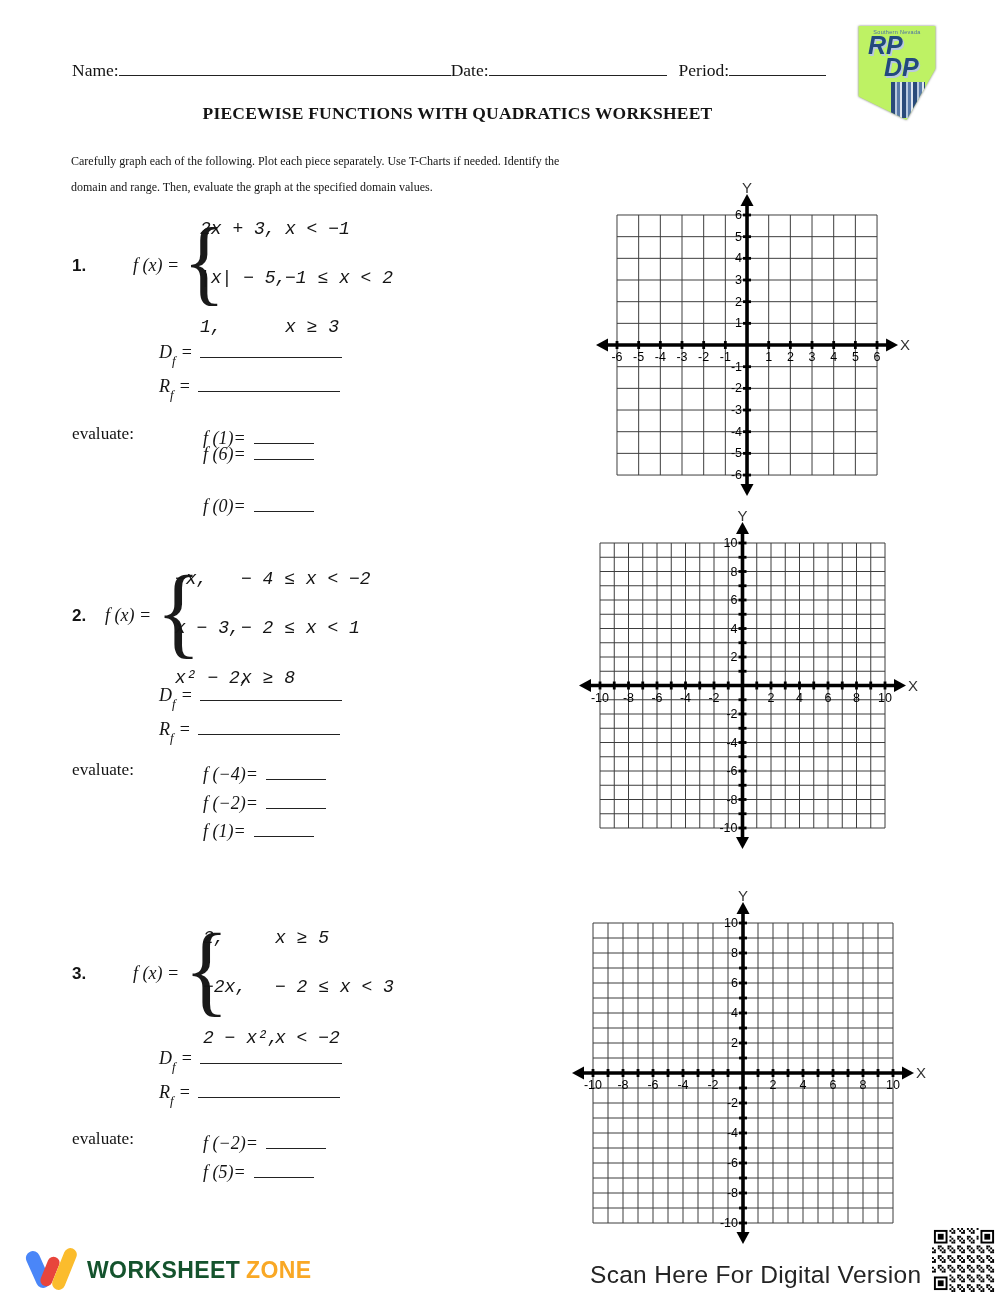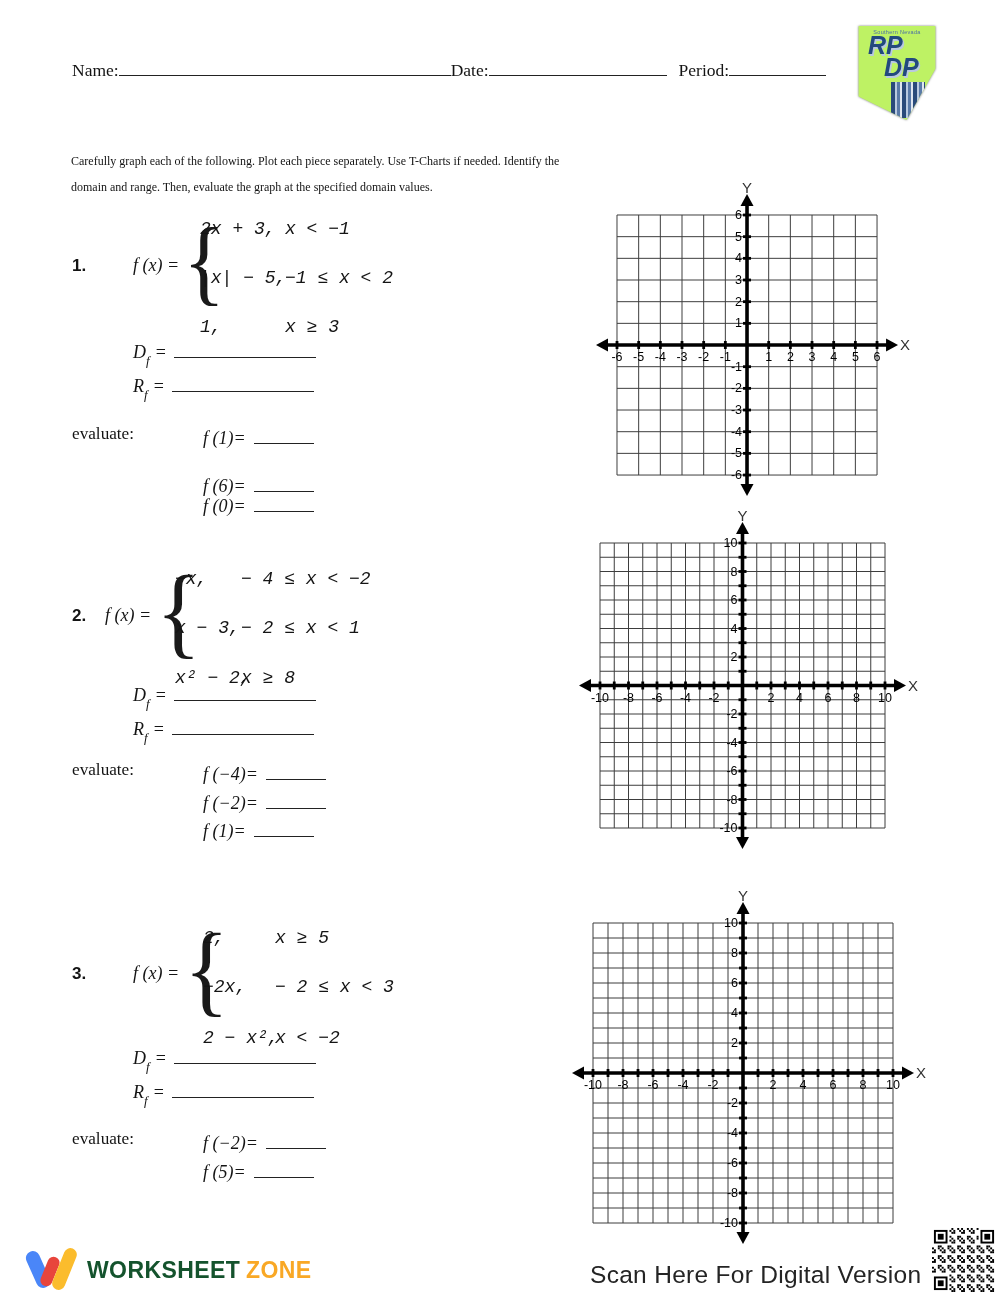--- a/index.html
+++ b/index.html
@@ -23,21 +23,21 @@
 
   
   .problem{position:absolute;left:72px;width:400px;font-size:18px;}
   .problem .abs{position:absolute;}
   .p-num{font-family:"Liberation Sans",sans-serif;font-weight:bold;font-size:17px;font-style:normal;}
   .math{font-style:italic;font-family:"Liberation Serif",serif;}
   .p-brace{font-size:88px;font-weight:400;line-height:1;transform:scaleY(1.08);
            transform-origin:top center;font-style:normal;color:#1a1a1a;}
   .pieces{display:grid;grid-template-columns:auto auto;row-gap:16px;font-family:Liberation Mono, monospace;}
   .piece-expr,.piece-cond{font-style:italic;white-space:nowrap;height:33px;}
-  .dr-row{white-space:nowrap;}
+  .dr-row{white-space:nowrap;margin-left:26px;}
   .dr-sub{font-style:italic;font-size:13px;position:relative;top:3px;}
   .dr-eq{margin:0 8px 0 6px;font-style:normal;}
   .ans-blank{width:142px;}
   .eval-label{font-style:normal;font-size:17.2px;}
   .eval-row{white-space:nowrap;position:absolute;}
   .eval-blank{width:60px;margin-left:8px;}
 
   
   .grid-svg{position:absolute;}
   .grid-svg text{font-family:"Liberation Sans",sans-serif;}
@@ -88,20 +88,21 @@
 
   <div class="rpdp">
     <div class="rpdp-shape">
       <div class="rpdp-small">Southern Nevada</div>
       <div class="rpdp-word rpdp-rp">RP</div>
       <div class="rpdp-word rpdp-dp">DP</div>
       <div class="rpdp-bars"></div>
     </div>
   </div>
 
+  <div class="title">PIECEWISE FUNCTIONS WITH QUADRATICS WORKSHEET</div>
   <div class="instructions">
     <div>Carefully graph each of the following.  Plot each piece separately.  Use T-Charts if needed.  Identify the</div>
     <div>domain and range.  Then, evaluate the graph at the specified domain values.</div>
   </div>
 
   <div class="problem" style="top:212px;height:300px;">
     <div class="abs p-num" style="left:0;top:44px;">1.</div>
     <div class="abs math" style="left:61px;top:43px;">f (x) =</div>
     <div class="abs p-brace" style="left:111px;top:2px;">{</div>
     <div class="abs pieces" style="left:128px;top:7px;grid-template-columns:85px auto;">
@@ -113,21 +114,21 @@
         <span class="piece-cond">x ≥ 3</span>
     </div>
     <div class="abs dr-row" style="left:61px;top:126px;">
       <span class="math">D</span><sub class="dr-sub">f</sub><span class="dr-eq">=</span><span class="blank ans-blank"></span>
     </div>
     <div class="abs dr-row" style="left:61px;top:160px;">
       <span class="math">R</span><sub class="dr-sub">f</sub><span class="dr-eq">=</span><span class="blank ans-blank"></span>
     </div>
     <div class="abs eval-label" style="left:0;top:212px;">evaluate:</div>
     <div class="eval-row" style="left:131px;top:212px;"><span class="math">f (1)=</span><span class="blank eval-blank"></span></div>
-    <div class="eval-row" style="left:131px;top:260px;"><span class="math">f (6)=</span><span class="blank eval-blank"></span></div>
+    <div class="eval-row" style="left:131px;top:228px;"><span class="math">f (6)=</span><span class="blank eval-blank"></span></div>
     <div class="eval-row" style="left:131px;top:272px;margin-top:8px;"><span class="math">f (0)=</span><span class="blank eval-blank"></span></div>
   </div>
 
   <div class="problem" style="top:560px;height:290px;">
     <div class="abs p-num" style="left:0;top:46px;">2.</div>
     <div class="abs math" style="left:33px;top:45px;">f (x) =</div>
     <div class="abs p-brace" style="left:84px;top:0px;font-size:94px;">{</div>
     <div class="abs pieces" style="left:103px;top:9px;grid-template-columns:66px auto;">
       <span class="piece-expr">−x,</span>
         <span class="piece-cond">− 4 ≤ x &lt; −2</span>

